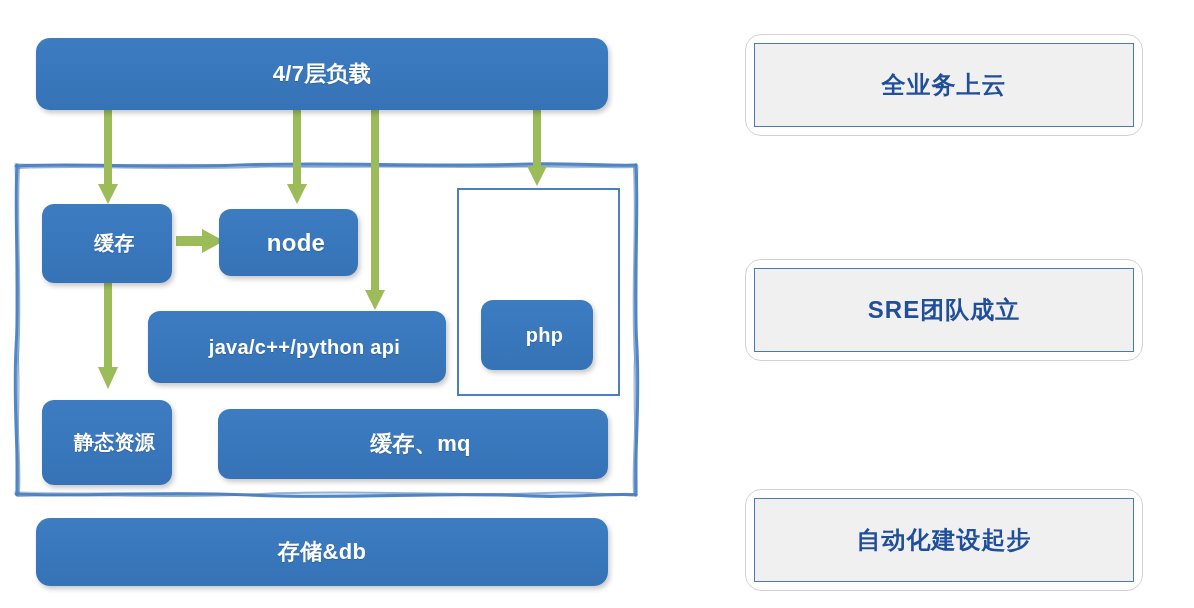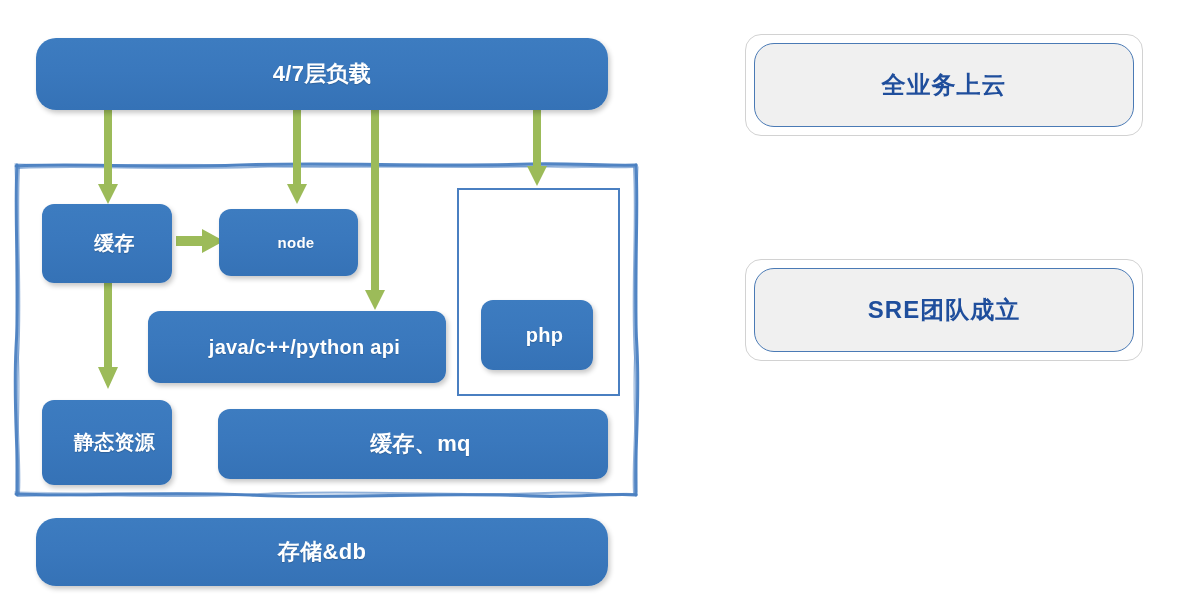--- a/index.html
+++ b/index.html
@@ -20,21 +20,21 @@
     width: 1194px;
     height: 608px;
     background: #ffffff;
   }
 
   
   .bluebox {
     position: absolute;
     box-sizing: border-box;
     background: linear-gradient(180deg, #3d7cc0 0%, #3a78bd 45%, #3572b6 100%);
-    border-radius: 20px;
+    border-radius: 14px;
     color: #ffffff;
     display: flex;
     align-items: center;
     justify-content: center;
     text-align: center;
     font-weight: bold;
     letter-spacing: 0.3px;
     box-shadow: 2px 3px 5px rgba(0,0,0,0.22);
     text-shadow: 0 1px 1px rgba(0,0,0,0.18);
     z-index: 6;
@@ -76,21 +76,21 @@
     border-radius: 16px;
     background: #ffffff;
     padding: 8px;
     z-index: 3;
   }
   .milestone-inner {
     box-sizing: border-box;
     width: 100%;
     height: 100%;
     border: 1.5px solid #4a7ab5;
-    border-radius: 20px;
+    border-radius: 0;
     background: #f0f0f0;
     display: flex;
     align-items: center;
     justify-content: center;
     color: #1f4e9c;
     font-weight: bold;
     text-align: center;
     letter-spacing: 1px;
   }
 </style>
@@ -161,21 +161,21 @@
   <div class="arrow" style="left:96px; top:283px; width:24px; height:108px;">
     <svg width="24" height="108" viewBox="0 0 24 108">
       <path d="M8,0 L16,0 L16,84 L22,84 L12,106 L2,84 L8,84 Z" fill="#9cbb59"></path>
     </svg>
   </div>
 
   <div class="bluebox small-radius" style="left:42px; top:204px; width:130px; height:79px; font-size:20px;">
     <span>缓存</span>
   </div>
 
-  <div class="bluebox small-radius" style="left:219px; top:209px; width:139px; height:67px; font-size:15px;">
+  <div class="bluebox small-radius" style="left:219px; top:209px; width:139px; height:67px; font-size:24px;">
     <span>node</span>
   </div>
 
   <div class="bluebox small-radius" style="left:148px; top:311px; width:298px; height:72px; font-size:20px;">
     <span>java/c++/python api</span>
   </div>
 
   <div class="bluebox small-radius" style="left:42px; top:400px; width:130px; height:85px; font-size:20px;">
     <span>静态资源</span>
   </div>
@@ -198,14 +198,19 @@
       <span>全业务上云</span>
     </div>
   </div>
 
   <div class="milestone" style="left:745px; top:259px; width:398px; height:102px;">
     <div class="milestone-inner" style="font-size:24px;">
       <span>SRE团队成立</span>
     </div>
   </div>
 
+  <div class="milestone" style="left:745px; top:489px; width:398px; height:102px;">
+    <div class="milestone-inner" style="font-size:24px;">
+      <span>自动化建设起步</span>
+    </div>
+  </div>
 
 </div>
 
 </body></html>

